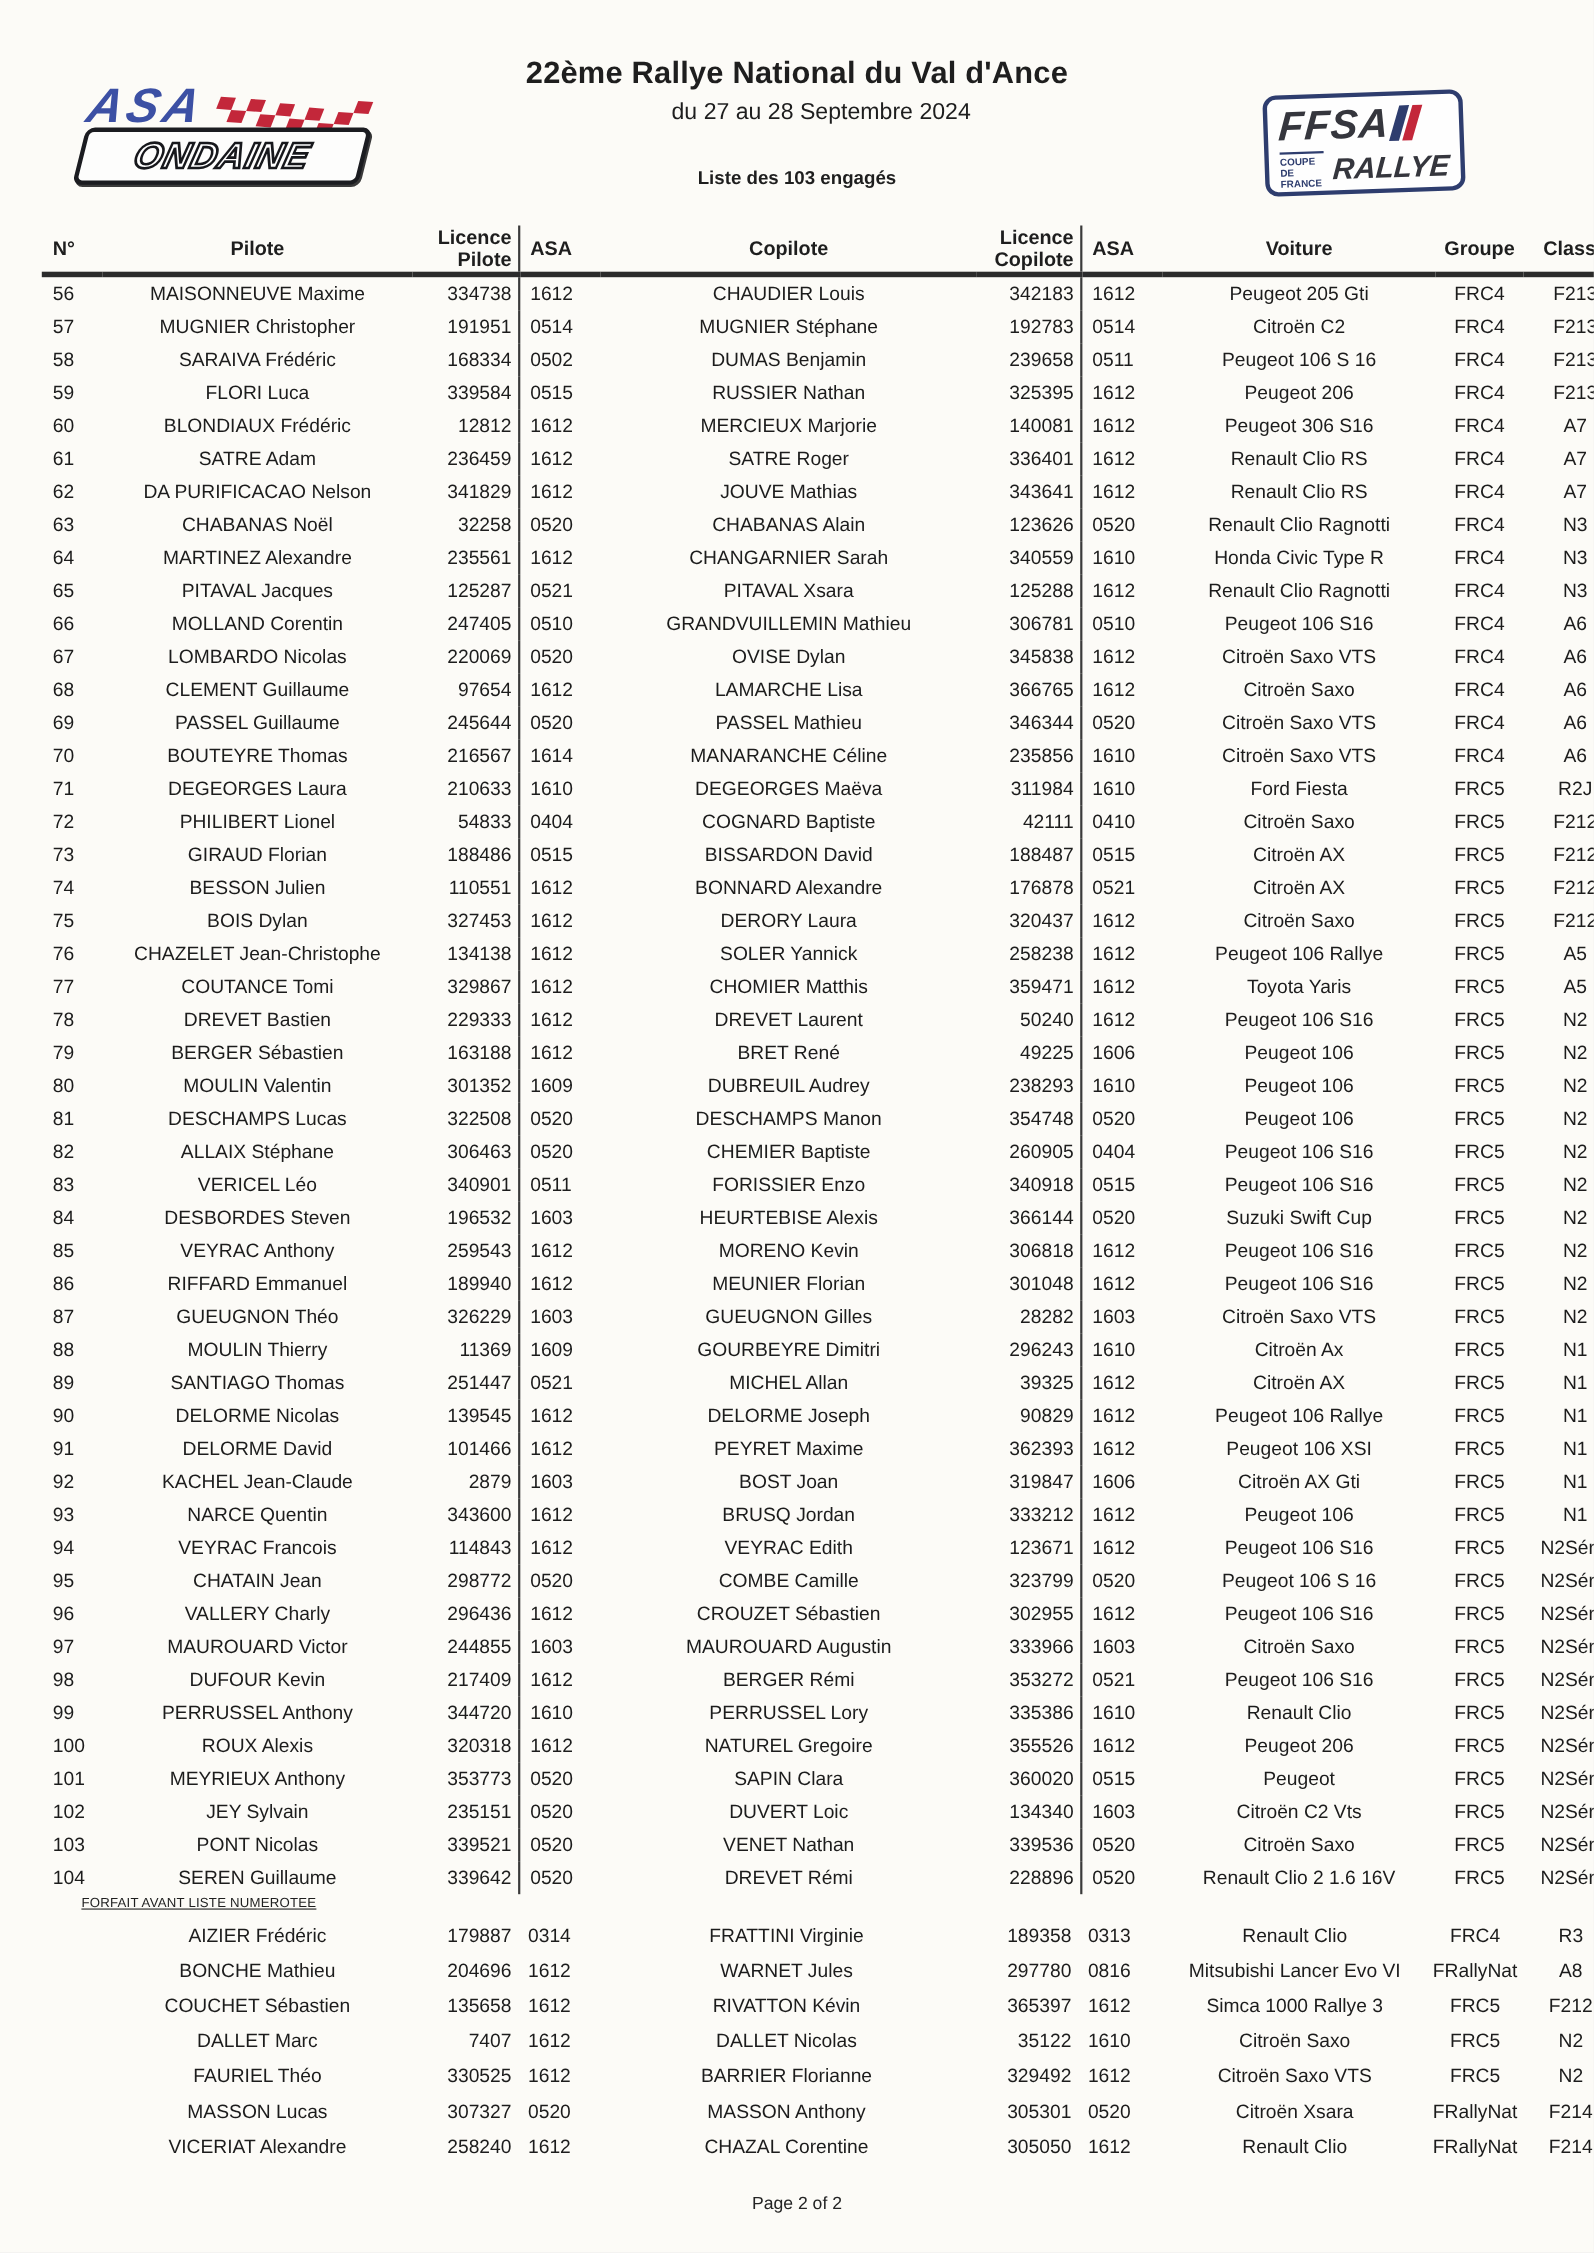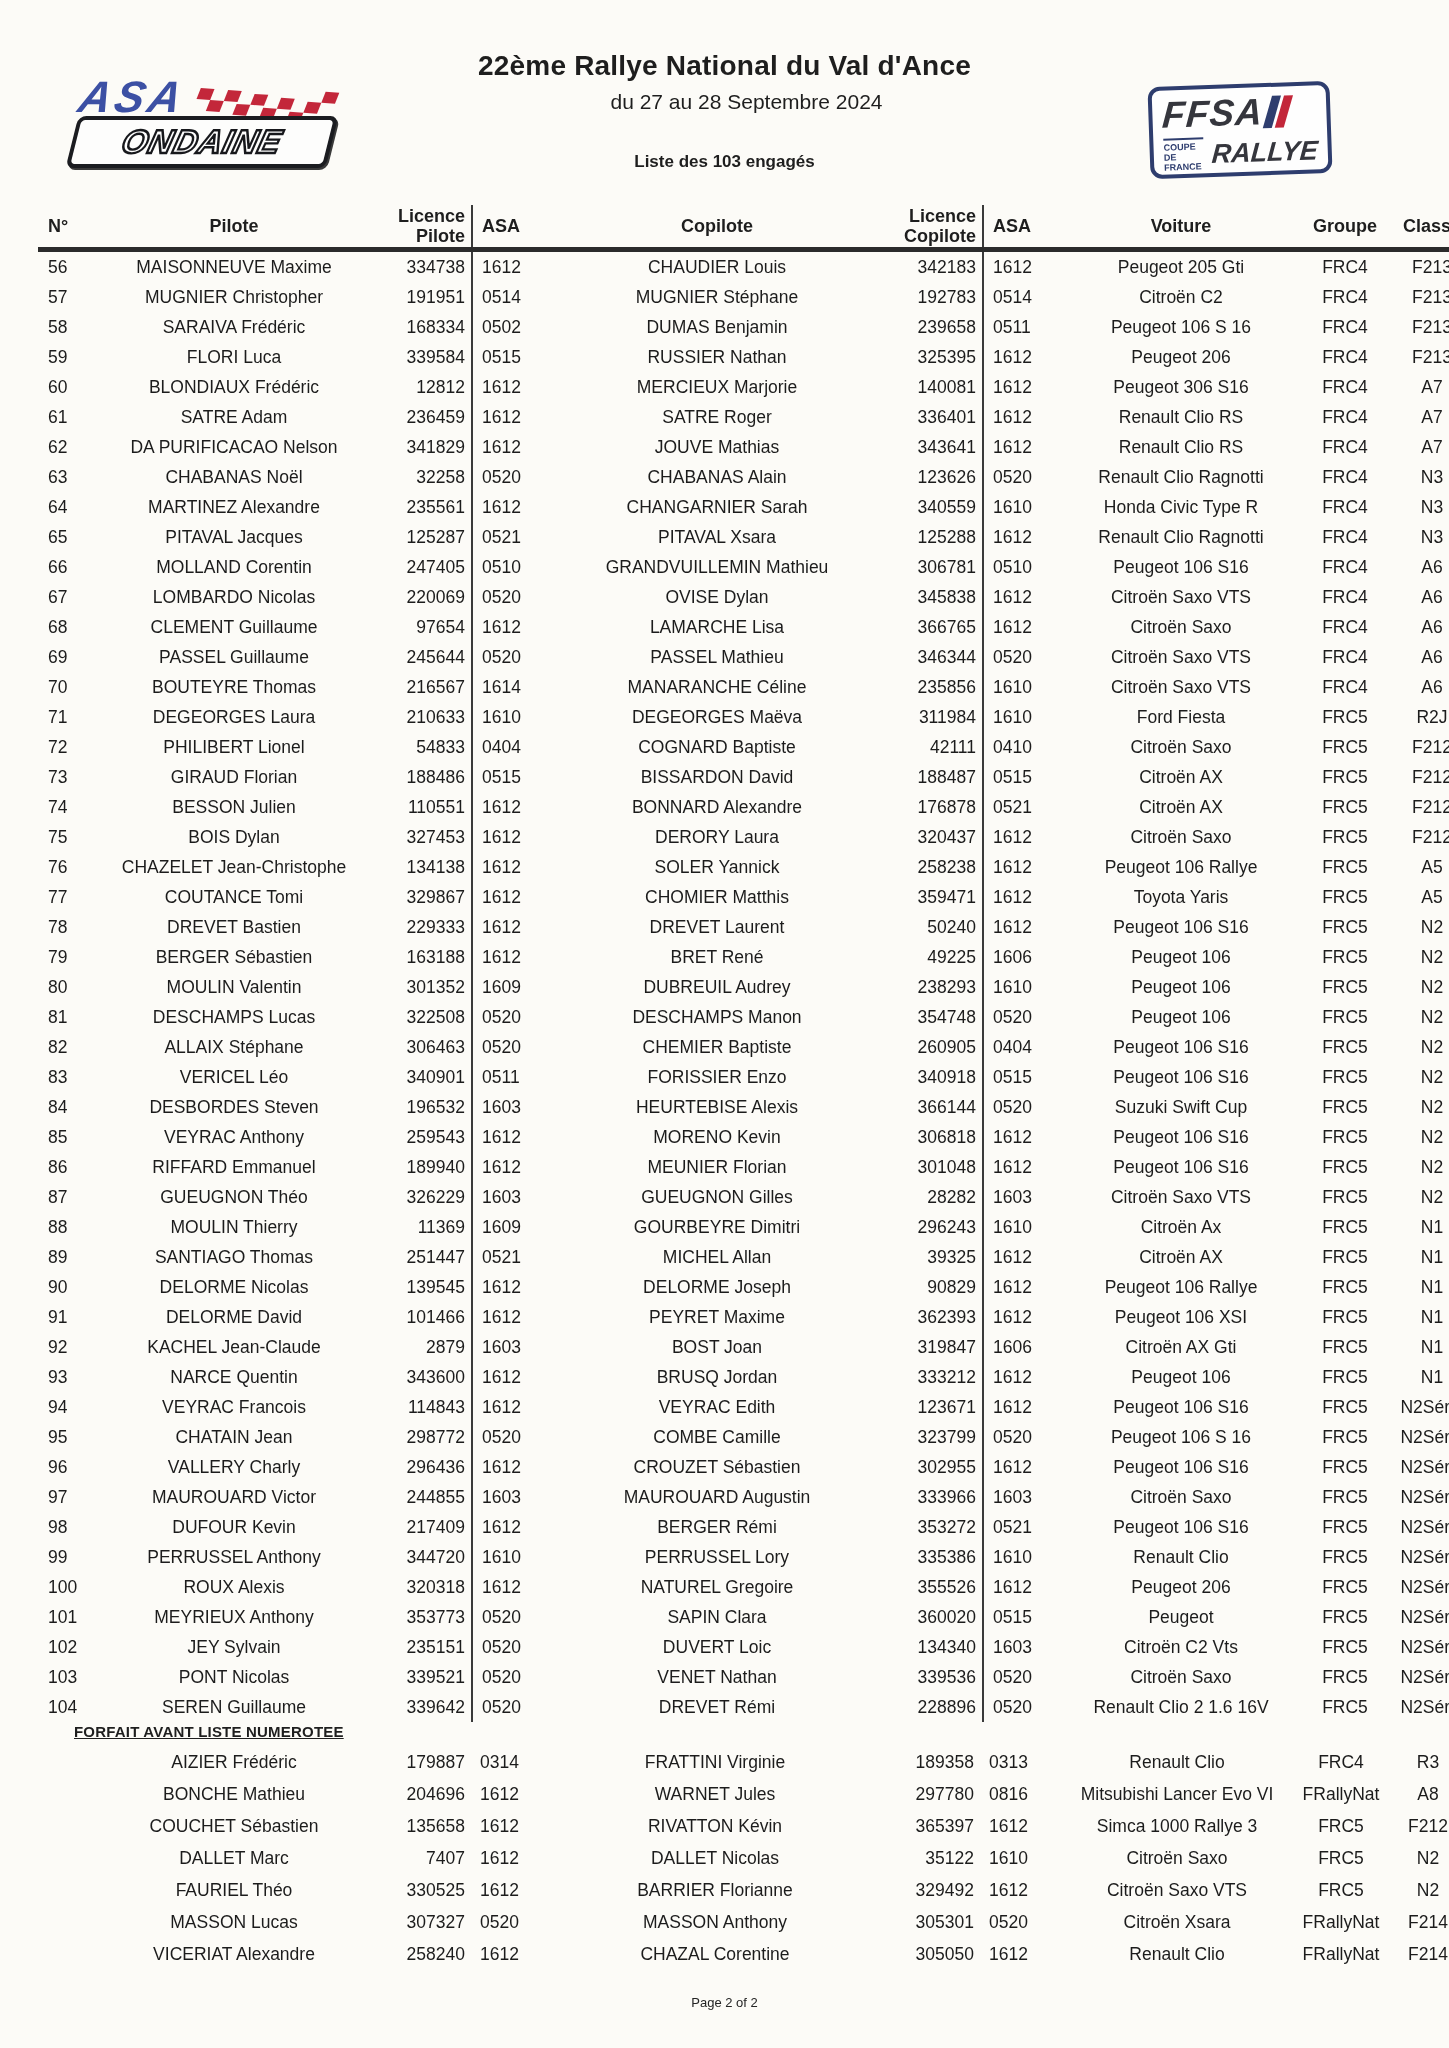--- a/index.html
+++ b/index.html
@@ -73,28 +73,28 @@
   .c5{width:88px;text-align:right;padding-right:6px;}
   .c6{width:64px;text-align:left;padding-left:9px;}
   .c7{width:248px;text-align:center;}
   .c8{width:80px;text-align:center;}
   .c9{width:94px;text-align:center;}
   .vline{border-left:2px solid #3a3a3a;}
 
   
   .forfait{position:absolute;top:1723px;left:38px;right:32px;}
   .forfait-heading{
-    font-size:15px;font-weight:bold;text-decoration:underline;
+    font-size:12px;font-weight:normal;text-decoration:underline;
     letter-spacing:.2px;padding-left:36px;
   }
   .forfait table{margin-top:6px;}
   .forfait td{height:32px;}
 
   
-  .page-footer{position:absolute;top:1995px;left:0;right:0;text-align:center;font-size:13px;color:#242424;}
+  .page-footer{position:absolute;top:1995px;left:0;right:0;text-align:center;font-size:16px;color:#242424;}
 </style>
 </head>
 <body>
 
 <div class="page">
 
   <div class="asa-logo">
     <div class="asa-word">ASA</div>
     <svg class="asa-flag" width="150" height="44" viewBox="0 0 150 44">
       <g transform="skewX(-18) translate(14,0) rotate(4)" fill="#c3273a">

